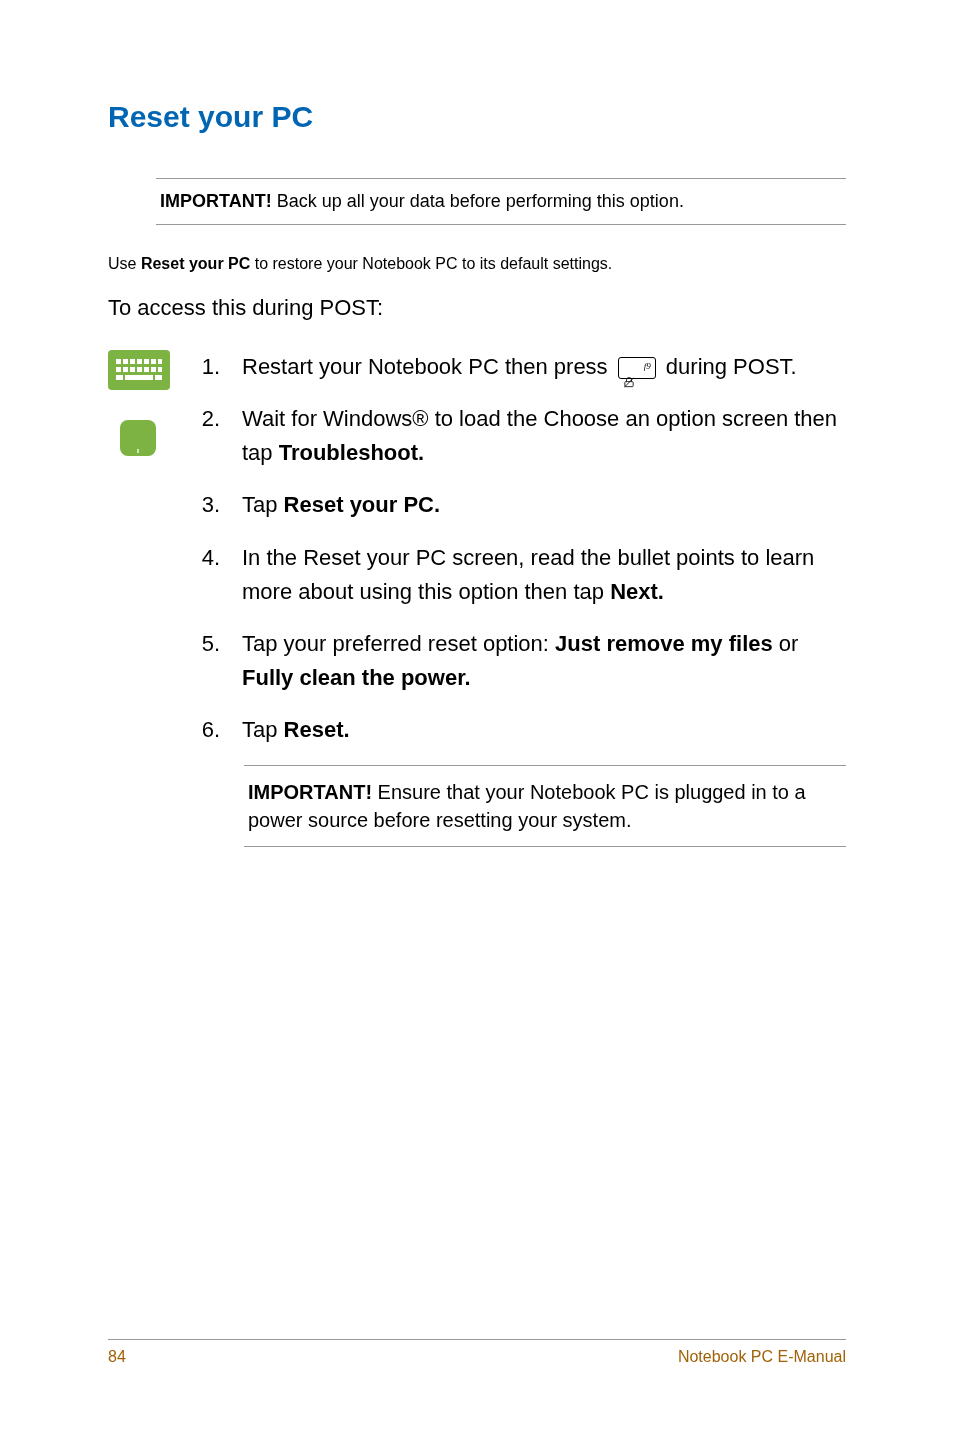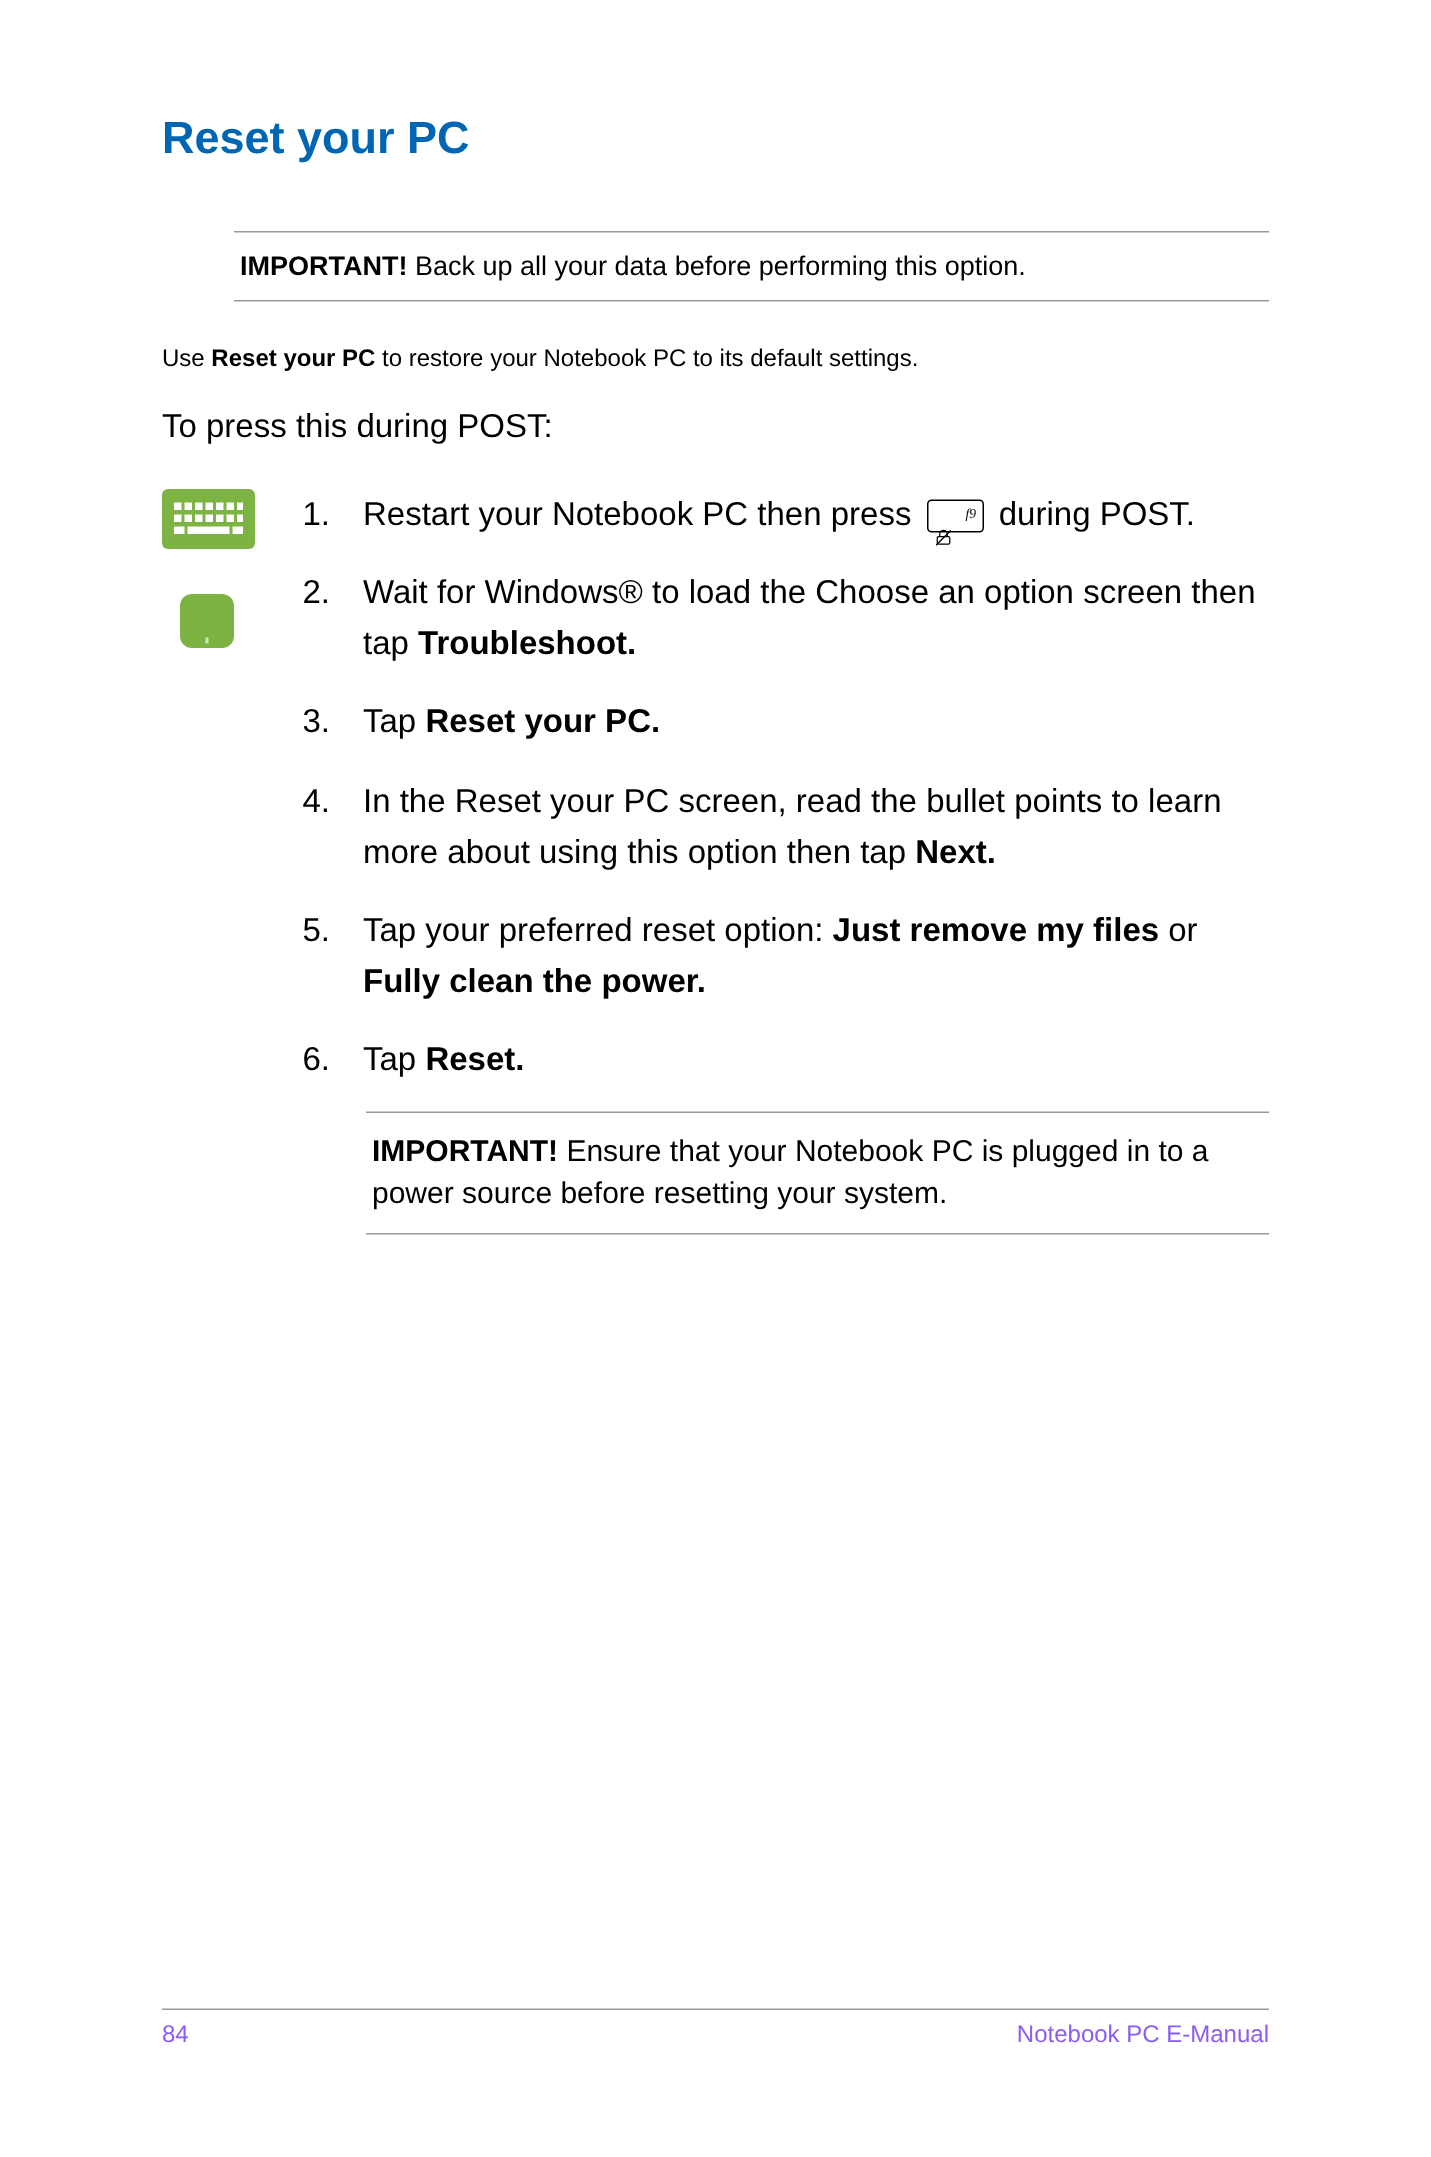--- a/index.html
+++ b/index.html
@@ -9,21 +9,21 @@
     }
     body {
       font-family: -apple-system, BlinkMacSystemFont, "Segoe UI", Arial, sans-serif;
       background: #fff;
       width: 954px;
       height: 1438px;
       position: relative;
       color: #000;
     }
     .page {
-      padding: 76px 108px 0 108px;
+      padding: 100px 108px 0 108px;
     }
     .heading {
       color: #0066b3;
       font-size: 30px;
       font-weight: bold;
       margin-bottom: 44px;
     }
     .callout {
       margin-left: 48px;
       border-top: 1px solid #999;
@@ -151,41 +151,41 @@
     .footer {
       position: absolute;
       bottom: 72px;
       left: 108px;
       right: 108px;
       border-top: 1px solid #999;
       padding-top: 8px;
       display: flex;
       justify-content: space-between;
       font-size: 16px;
-      color: #8b5cf6;
+      color: #a16207;
     }
     b, strong {
       font-weight: bold;
     }
   </style>
 </head>
 <body>
 
 <div class="page">
   <h1 class="heading">Reset your PC</h1>
 
   <div class="callout">
     <span class="label">IMPORTANT!</span><span> Back up all your data before performing this option.</span>
   </div>
 
   <p class="intro">
     <span>Use </span><b>Reset your PC</b><span> to restore your Notebook PC to its default settings.</span>
   </p>
 
-  <p class="lead">To press this during POST:</p>
+  <p class="lead">To access this during POST:</p>
 
   <div class="steps-area">
     <div class="icons-col">
       <div class="keyboard-icon">
         <svg width="50" height="28" viewBox="0 0 50 28">
           <g fill="#fff">
             <rect x="2" y="3" width="5" height="5"></rect>
               <rect x="9" y="3" width="5" height="5"></rect>
               <rect x="16" y="3" width="5" height="5"></rect>
               <rect x="23" y="3" width="5" height="5"></rect>

